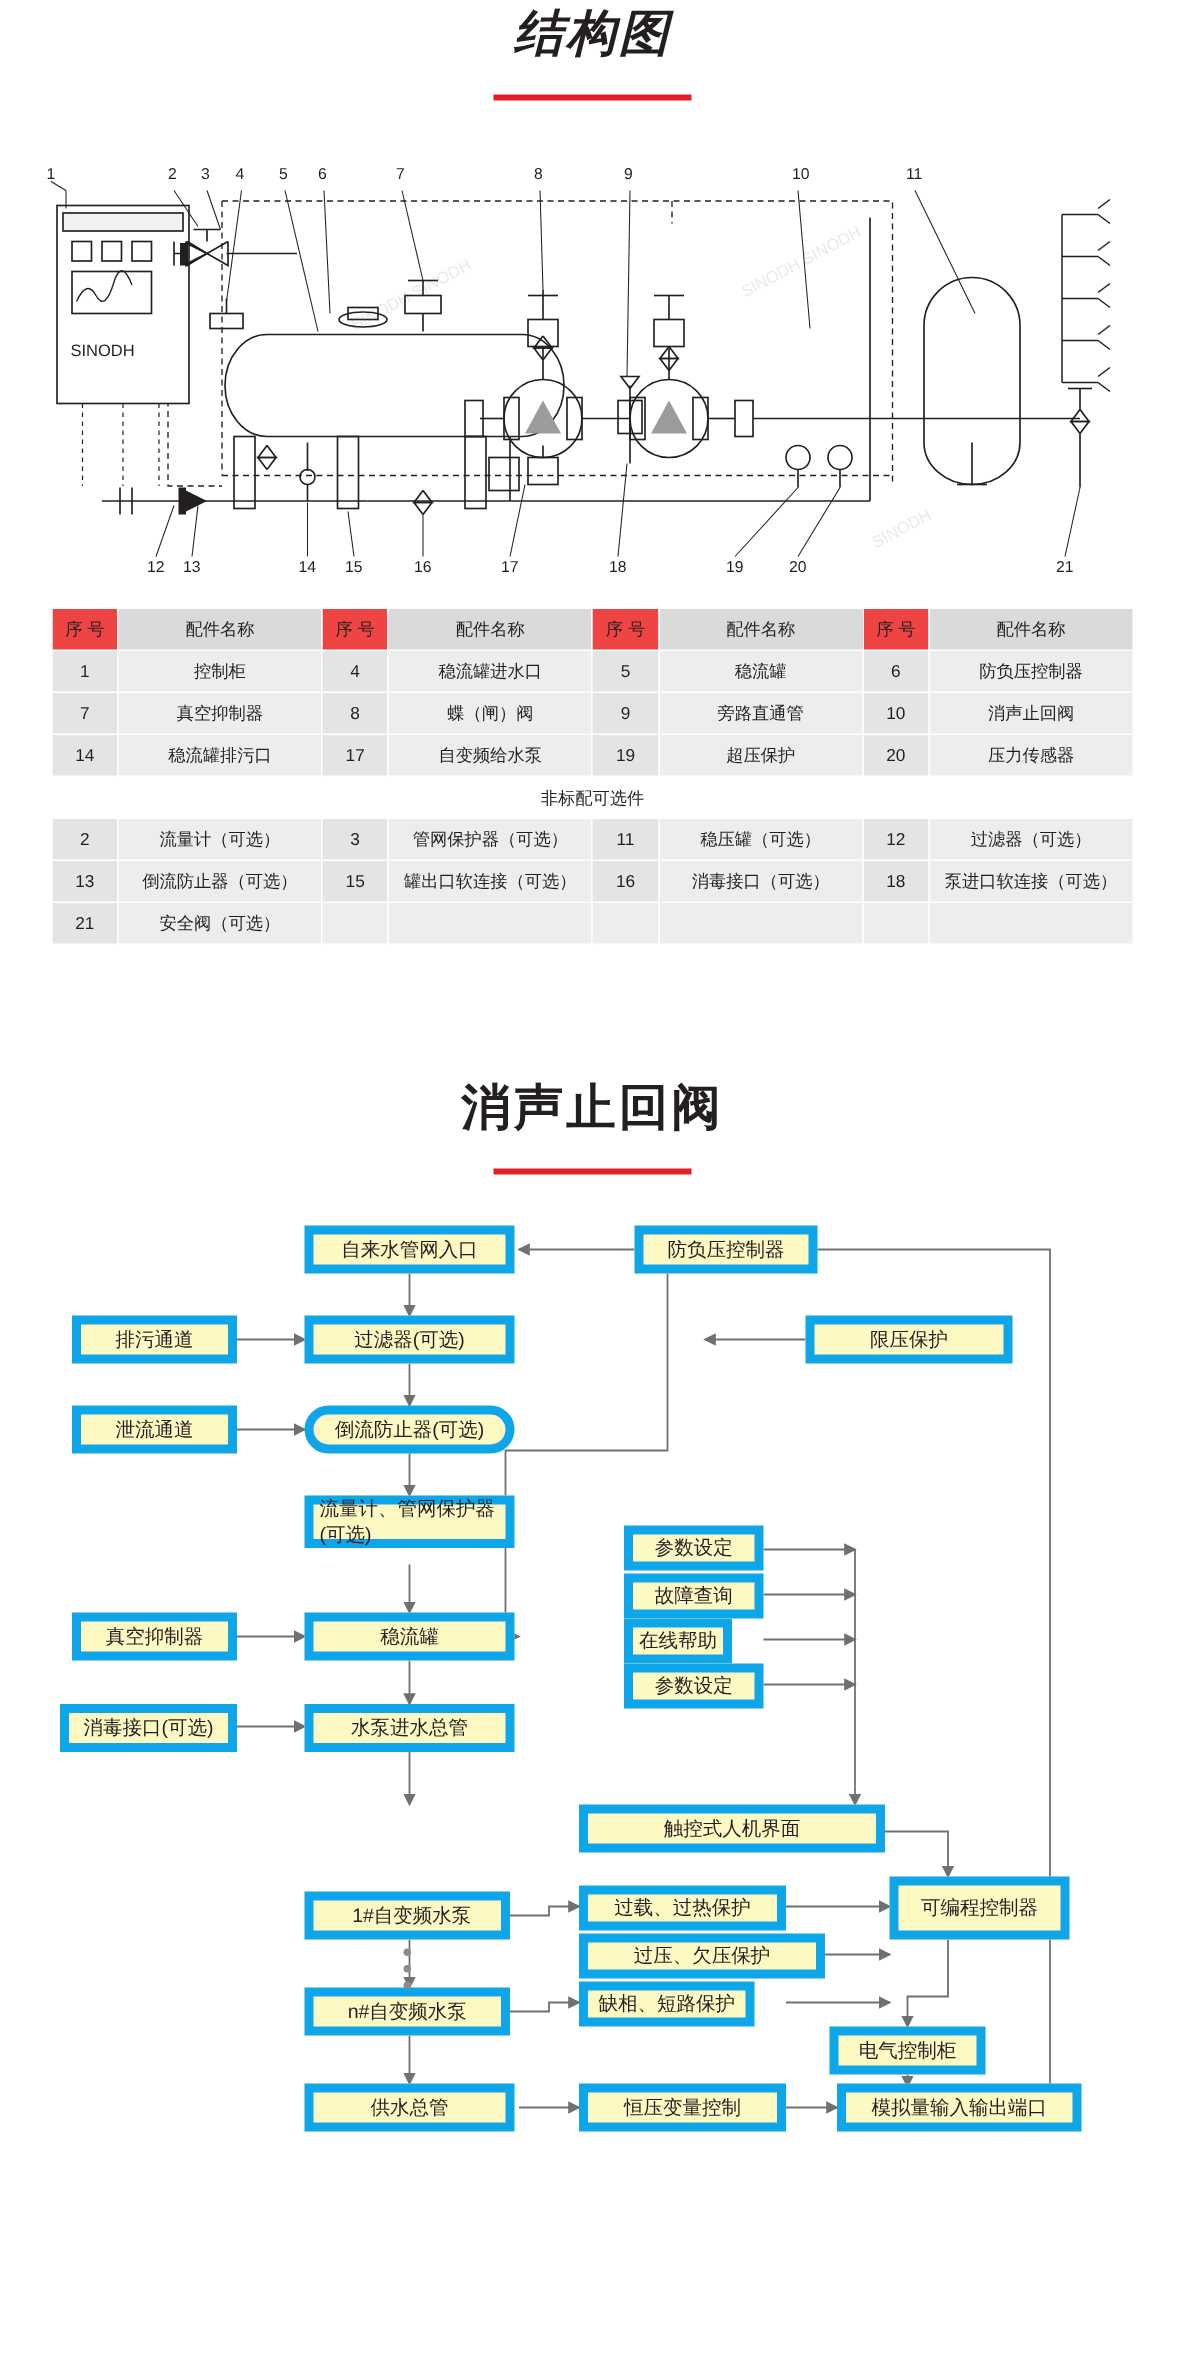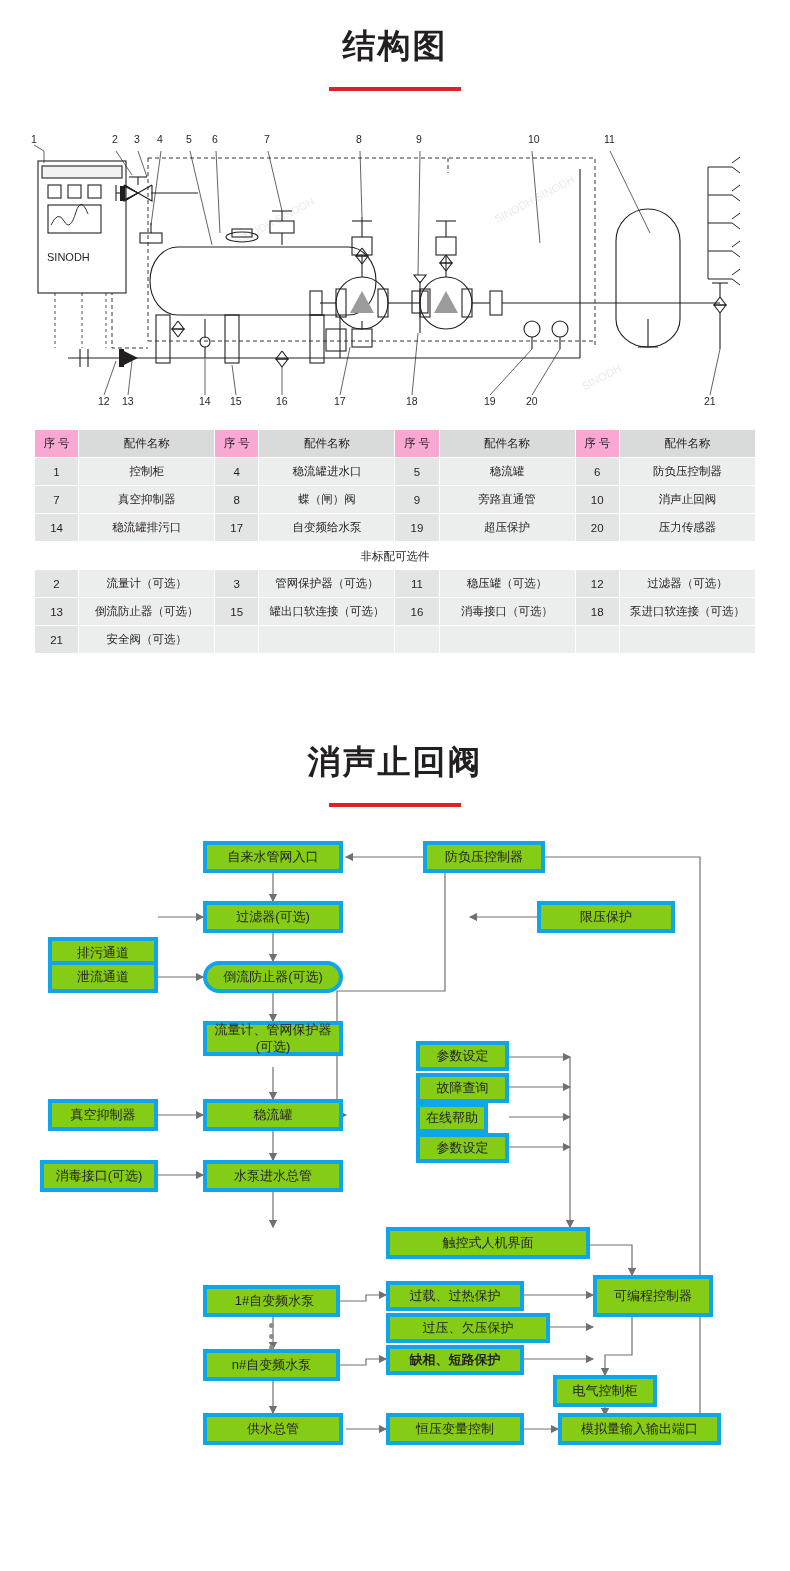--- a/index.html
+++ b/index.html
@@ -48,66 +48,65 @@
   table.parts td, table.parts th {
     border: 1px solid #ffffff;
     padding: 6px 2px;
     text-align:center;
     background:#eceded;
     color:#231f20;
     font-weight: normal;
   }
   table.parts tr.head td { background:#d9dada; font-weight: normal; }
   table.parts td.idx { width: 44px; background:#e3e4e4; }
-  table.parts tr.head td.idx { background:#f9a8d4;margin-top:44px; }
+  table.parts tr.head td.idx { background:#ef4444;margin-top:44px; }
   table.parts td.nm  { width: 136px; }
   table.parts td.note {
     background:#ffffff; border:none; padding-top:7px; padding-bottom:5px;
     text-align:center;
   }
   table.parts td.blank { background:#eceded; }
 
   
   #flow-wrap {
     position: relative;
     width: 790px;
     height: 660px;
     margin-top: 28px;
   }
   #flow-wrap svg { position:absolute; left:0; top:0; }
   .fbox {
     position: absolute;
-    background: #84cc16;
-    border: 4px solid #0ea5e9;
+    background: #fef9c3;
+    border: 6px solid #0ea5e9;
     font-size: 13px;
     color:#231f20;
     display:flex;
     align-items:center;
     justify-content:center;
-    text-align:center;
     line-height:1.25;
     padding: 2px 4px;
   }
   .dots { position:absolute; display:flex; flex-direction:column; align-items:center; gap:6px; }
   .dots i { width:5px; height:5px; background:#8a8c8c; border-radius:50%; display:block; }
 
   
   .wm {
     position:absolute;
     color: rgba(120,120,120,0.16);
     font-size: 11px;
     transform: rotate(-28deg);
     white-space: nowrap;
     pointer-events:none;
   }
 </style>
 </head>
 <body>
 
-<div style="padding-top:24px;">
+<div style="padding-top:0;font-style:italic;">
   <div class="section-title">结构图</div>
   <div class="title-rule"></div>
 </div>
 
 <div id="structure-diagram">
   <svg width="750" height="280" viewBox="0 0 750 280" xmlns="http://www.w3.org/2000/svg">
     <g fill="none" stroke="#231f20" stroke-width="1.1" stroke-linecap="butt">
 
       <g stroke-dasharray="4 3" stroke-width="0.9">
         <polyline points="128,25 575,25 575,215"></polyline>
@@ -455,21 +454,21 @@
       <line x1="346" y1="594" x2="386" y2="594"></line>
       <line x1="524" y1="594" x2="558" y2="594"></line>
 
       <path d="M605 572 L605 580"></path>
     </g>
   </svg>
 
   <div class="fbox" style="left:203px; top:6px;  width:140px; height:32px;">自来水管网入口</div>
   <div class="fbox" style="left:423px; top:6px;  width:122px; height:32px;">防负压控制器</div>
 
-  <div class="fbox" style="left:48px;  top:66px; width:110px; height:32px;margin-top:36px;">排污通道</div>
+  <div class="fbox" style="left:48px;  top:66px; width:110px; height:32px;">排污通道</div>
   <div class="fbox" style="left:203px; top:66px; width:140px; height:32px;">过滤器(可选)</div>
   <div class="fbox" style="left:537px; top:66px; width:138px; height:32px;">限压保护</div>
 
   <div class="fbox" style="left:48px;  top:126px; width:110px; height:32px;">泄流通道</div>
   <div class="fbox" style="left:203px; top:126px; width:140px; height:32px;border-radius:16px;">倒流防止器(可选)</div>
 
   <div class="fbox" style="left:203px; top:186px; width:140px; height:35px;">流量计、管网保护器(可选)</div>
 
   <div class="fbox" style="left:416px; top:206px; width:93px; height:30px;">参数设定</div>
   <div class="fbox" style="left:416px; top:238px; width:93px; height:30px;">故障查询</div>
@@ -483,21 +482,21 @@
   <div class="fbox" style="left:203px; top:325px; width:140px; height:32px;">水泵进水总管</div>
 
   <div class="fbox" style="left:386px; top:392px; width:204px; height:32px;">触控式人机界面</div>
 
   <div class="fbox" style="left:386px; top:446px; width:138px; height:30px;">过载、过热保护</div>
   <div class="fbox" style="left:203px; top:450px; width:137px; height:32px;padding-left:10px;">1#自变频水泵</div>
 
   <div class="fbox" style="left:386px; top:478px; width:164px; height:30px;">过压、欠压保护</div>
   <div class="fbox" style="left:593px; top:440px; width:120px; height:42px;">可编程控制器</div>
 
-  <div class="fbox" style="left:386px; top:510px; width:138px; height:30px;font-weight:bold;">缺相、短路保护</div>
+  <div class="fbox" style="left:386px; top:510px; width:117px; height:30px;">缺相、短路保护</div>
   <div class="fbox" style="left:203px; top:514px; width:137px; height:32px;">n#自变频水泵</div>
 
   <div class="fbox" style="left:553px; top:540px; width:104px; height:32px;">电气控制柜</div>
 
   <div class="fbox" style="left:203px; top:578px; width:140px; height:32px;">供水总管</div>
   <div class="fbox" style="left:386px; top:578px; width:138px; height:32px;">恒压变量控制</div>
   <div class="fbox" style="left:558px; top:578px; width:163px; height:32px;">模拟量输入输出端口</div>
 
   <div class="dots" style="left:269px; top:488px;">
     <i></i>

